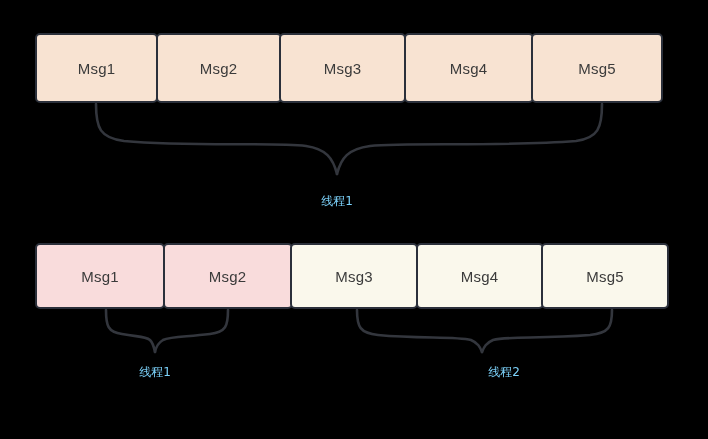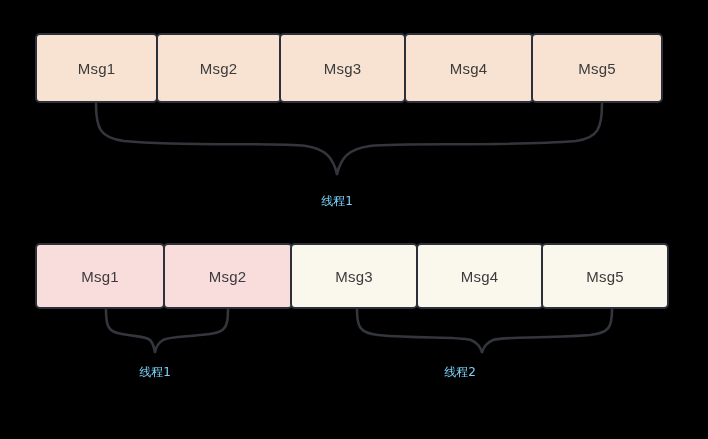--- a/index.html
+++ b/index.html
@@ -128,15 +128,15 @@
                C 612 327, 609 333, 590 335
                C 540 339, 508 336, 493 340
                C 486 343, 484 347, 482 352"></path>
     </g>
   </svg>
 
   <div class="brace-label" style="left:337px; top:193px;">线程1</div>
 
   <div class="brace-label" style="left:155px; top:364px;">线程1</div>
 
-  <div class="brace-label" style="left:460px; top:364px;">线程2</div>
+  <div class="brace-label" style="left:504px; top:364px;">线程2</div>
 
 </div>
 
 </body></html>

